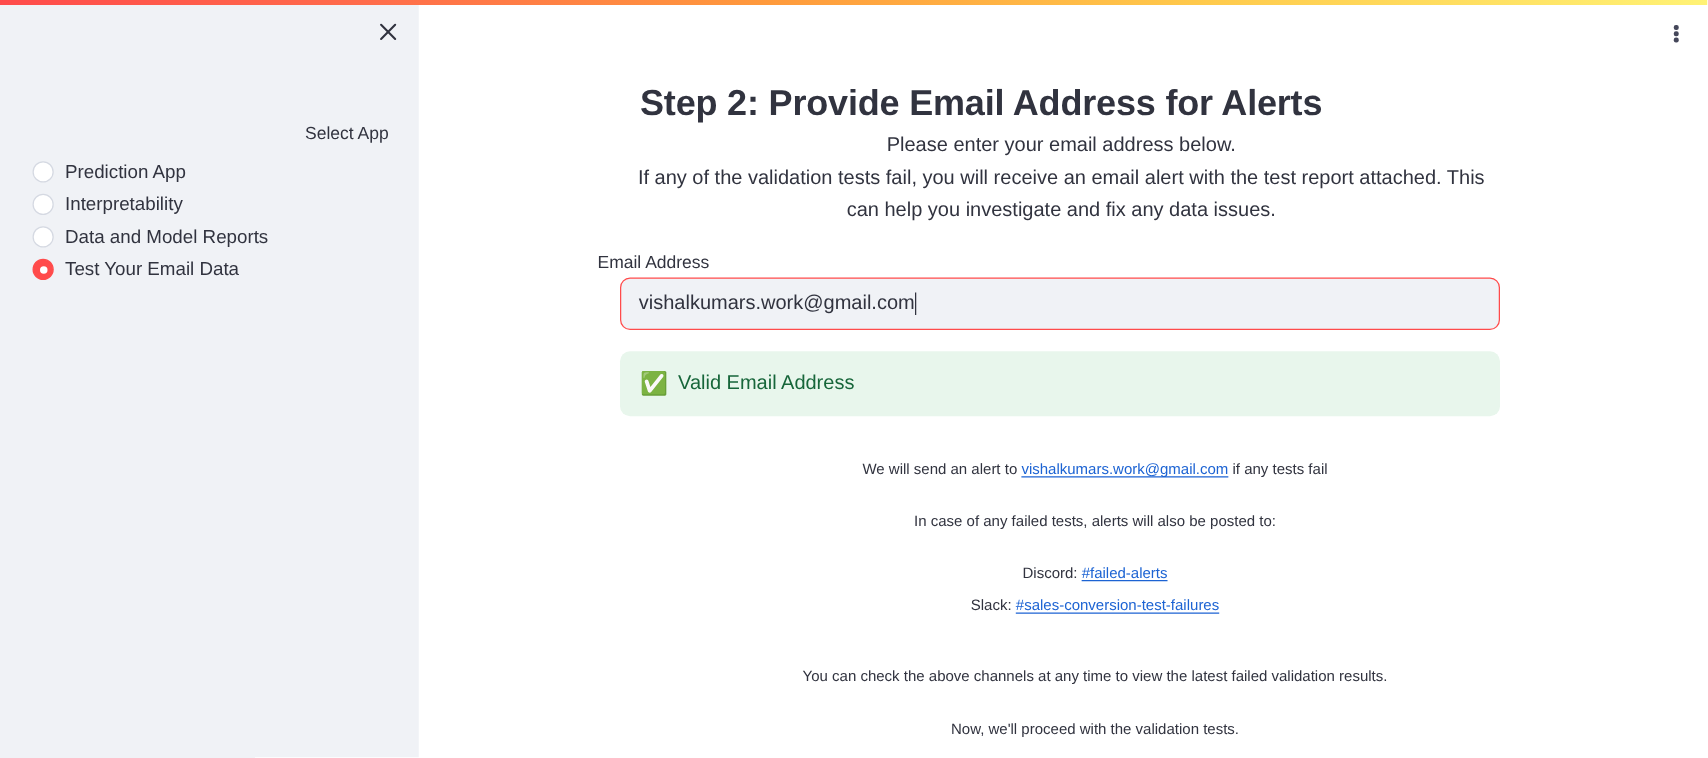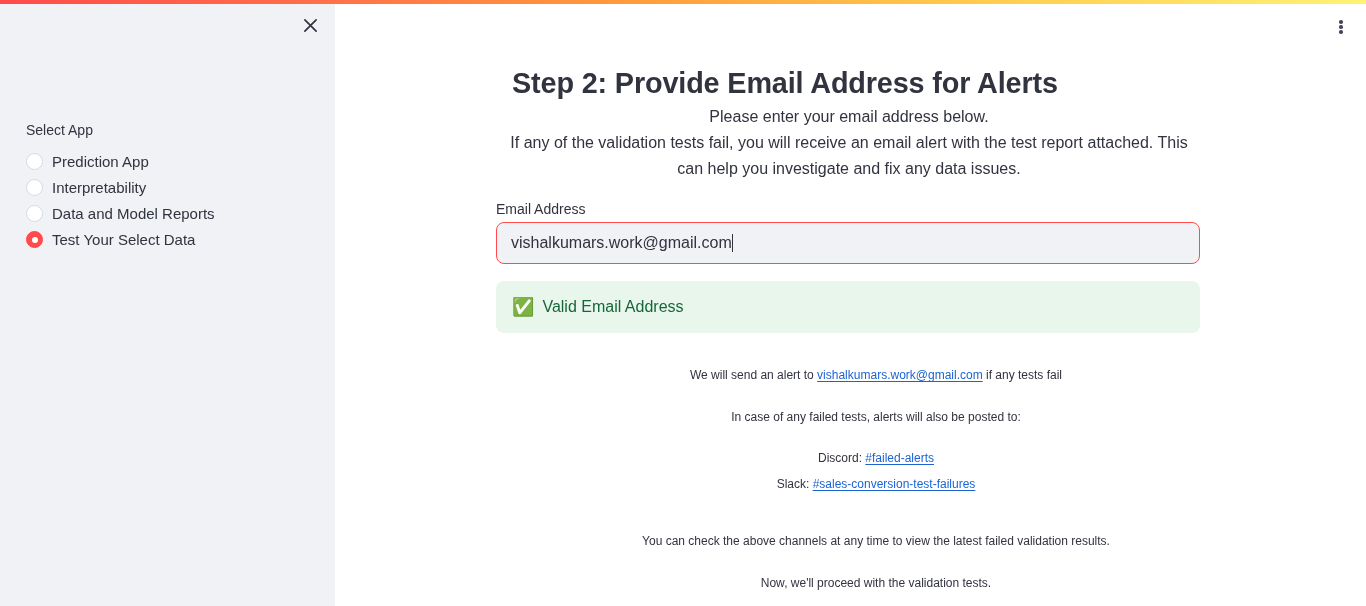--- a/index.html
+++ b/index.html
@@ -46,21 +46,22 @@
     color: #31333f;
     cursor: pointer;
     border-radius: 4px;
   }
   .sidebar-close svg { display: block; }
 
   .sidebar-content {
     position: absolute;
     top: 0; left: 0;
     width: 335px;
-    padding: 120px 24px 24px 26px;
+    padding: 96px 24px 24px 26px;
+    text-align: right;
   }
 
   .radio-group-label {
     font-size: 14px;
     line-height: 1.5;
     color: #31333f;
     margin: 0 0 8px 0;
     font-weight: 400;
   }
 
@@ -147,21 +148,21 @@
     font-size: 16px;
     line-height: 1.62;
     color: #31333f;
     font-weight: 400;
     text-align: center;
   }
 
   
   .field-label {
     position: absolute;
-    left: 161px;
+    left: 143px;
     top: 198px;
     font-size: 14px;
     line-height: 1.6;
     color: #31333f;
   }
   .email-input {
     position: absolute;
     left: 161px;
     top: 222px;
     width: 704px;
@@ -266,21 +267,21 @@
         <span class="radio-label">Interpretability</span>
       </div>
 
       <div class="radio-item">
         <span class="radio-mark"></span>
         <span class="radio-label">Data and Model Reports</span>
       </div>
 
       <div class="radio-item checked">
         <span class="radio-mark"></span>
-        <span class="radio-label">Test Your Select Data</span>
+        <span class="radio-label">Test Your Email Data</span>
       </div>
     </div>
   </aside>
 
   <div class="topbar-menu">
     <div>
       <div class="dot"></div>
       <div class="dot"></div>
       <div class="dot"></div>
     </div>

